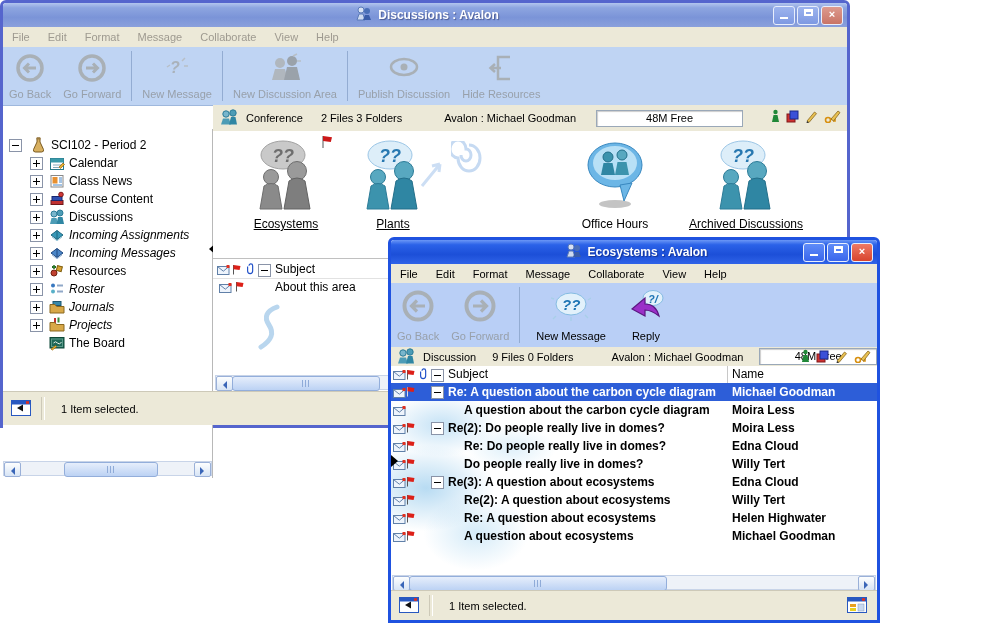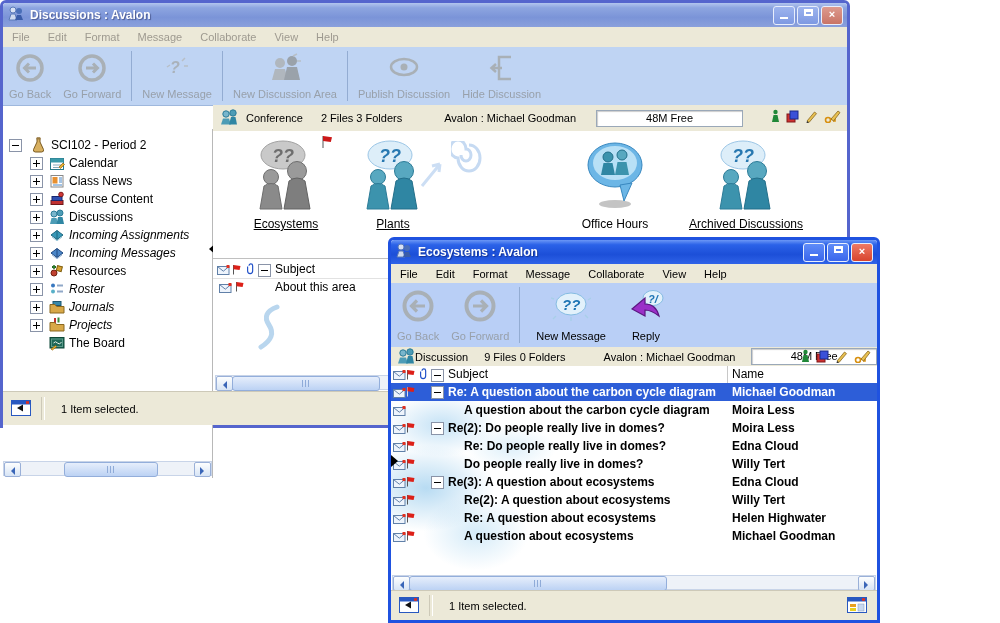--- a/index.html
+++ b/index.html
@@ -4,21 +4,21 @@
 <style>
   html,body{margin:0;padding:0;background:#fff;}
   #screen{position:relative;width:1000px;height:623px;background:#fff;overflow:hidden;
     font-family:"Liberation Sans",sans-serif;-webkit-font-smoothing:none;}
   .win{position:absolute;box-sizing:border-box;background:#fff;}
   .win1{left:0;top:0;width:850px;height:428px;border:3px solid #5565cd;border-radius:6px 6px 0 0;z-index:1;}
   .win2{left:388px;top:237px;width:492px;height:386px;border:3px solid #1f52e0;border-radius:6px 6px 0 0;z-index:5;}
 
   
   .tbar{position:absolute;left:0;top:0;right:0;height:24px;display:flex;align-items:center;
-    color:#fff;font-weight:bold;font-size:12px;padding-left:5px;border-radius:3px 3px 0 0;}
+    color:#fff;font-weight:bold;font-size:12px;padding-left:5px;border-radius:3px 3px 0 0;justify-content:center;}
   .tbar1{background:linear-gradient(#b2c5ee,#8da5e0 20%,#7b94d8 60%,#8aa0dc);}
   .tbar2{background:linear-gradient(#6b97f6,#2b62e8 20%,#1c4fd8 60%,#2f63e8);}
   .ttext{margin-left:6px;text-shadow:1px 1px 1px rgba(0,0,40,.4);white-space:nowrap;}
   .wbtns{position:absolute;right:4px;top:3px;display:flex;gap:2px;}
   .wb{width:20px;height:17px;border:1px solid #e8eefc;border-radius:3px;color:#fff;
     font-size:11px;line-height:15px;text-align:center;font-weight:bold;}
   .wb.minb::before{content:"";display:block;width:8px;height:2px;background:#fff;margin:10px auto 0;}
   .wb.maxb::before{content:"";display:block;width:8px;height:7px;border:2px solid #fff;border-top-width:3px;margin:2px auto 0;box-sizing:border-box;width:9px;}
   .w1b{background:linear-gradient(#9db4ee,#7e99e2);}
   .w1c{background:linear-gradient(#dd9a8e,#c97466);}
@@ -200,21 +200,21 @@
               <ellipse cx="17" cy="14" rx="13" ry="8" fill="none" stroke="#a9b0b6" stroke-width="2.5"></ellipse>
               <circle cx="17" cy="14" r="3.5" fill="#a9b0b6"></circle>
             </svg></span>
       <span>Publish Discussion</span>
     </div>
     <div class="tbtn">
       <span><svg width="30" height="30">
               <path d="M24 4 H12 V26 H24" fill="none" stroke="#a9b0b6" stroke-width="2.5"></path>
               <path d="M15 15 H5 M9 11 l-4.5 4 L9 19" fill="none" stroke="#a9b0b6" stroke-width="2.5"></path>
             </svg></span>
-      <span>Hide Discussion</span>
+      <span>Hide Resources</span>
     </div>
   </div>
 
   <div class="treepanel">
     <div class="trow" style="top:7px">
       <span class="pbox" style="left:6px"></span>
       <span class="ticon" style="left:27px"><svg width="16" height="16">
               <path d="M7 1 h3 v4 l3.5 7.5 a2 2 0 0 1 -1.8 2.5 h-6.4 a2 2 0 0 1 -1.8 -2.5 L7 5 z" fill="#d8b060" stroke="#7a5a20"></path>
               <rect x="6.5" y="0.5" width="4" height="2" fill="#9a7a40"></rect>
             </svg></span>
@@ -541,21 +541,21 @@
     </div>
   </div>
 
   <div class="confbar2">
     <span style="margin-left:6px"><svg width="18" height="16">
             <circle cx="6" cy="5" r="3.2" fill="#79b6cc" stroke="#2c7c98"></circle>
             <path d="M1 15.5 L3 9.5 h6 L11 15.5z" fill="#4c9cb6"></path>
             <circle cx="13" cy="4" r="3.2" fill="#4c9cb6" stroke="#2c7c98"></circle>
             <path d="M9 15.5 L11 8 h4.5 L17 15.5z" fill="#2f86a3"></path>
           </svg></span>
-    <span class="sp nowrap" style="">Discussion</span>
+    <span class="sp nowrap" style="margin-left:8px">Discussion</span>
     <span class="sp nowrap" style="margin-left:16px">9 Files 0 Folders</span>
     <span class="sp nowrap" style="margin-left:38px">Avalon : Michael Goodman</span>
     <span class="freebox" style="margin-left:16px">48M Free</span>
     <span class="permicons" style="top:2px">
       <span><svg width="9" height="14">
               <circle cx="4.5" cy="3" r="2.2" fill="#208838"></circle>
               <path d="M1 13 L2.5 6 h4 L8 13z" fill="#208838"></path>
             </svg></span>
       <span><svg width="13" height="13">
               <rect x="1" y="4" width="8" height="8" fill="#d03030" stroke="#801818"></rect>

